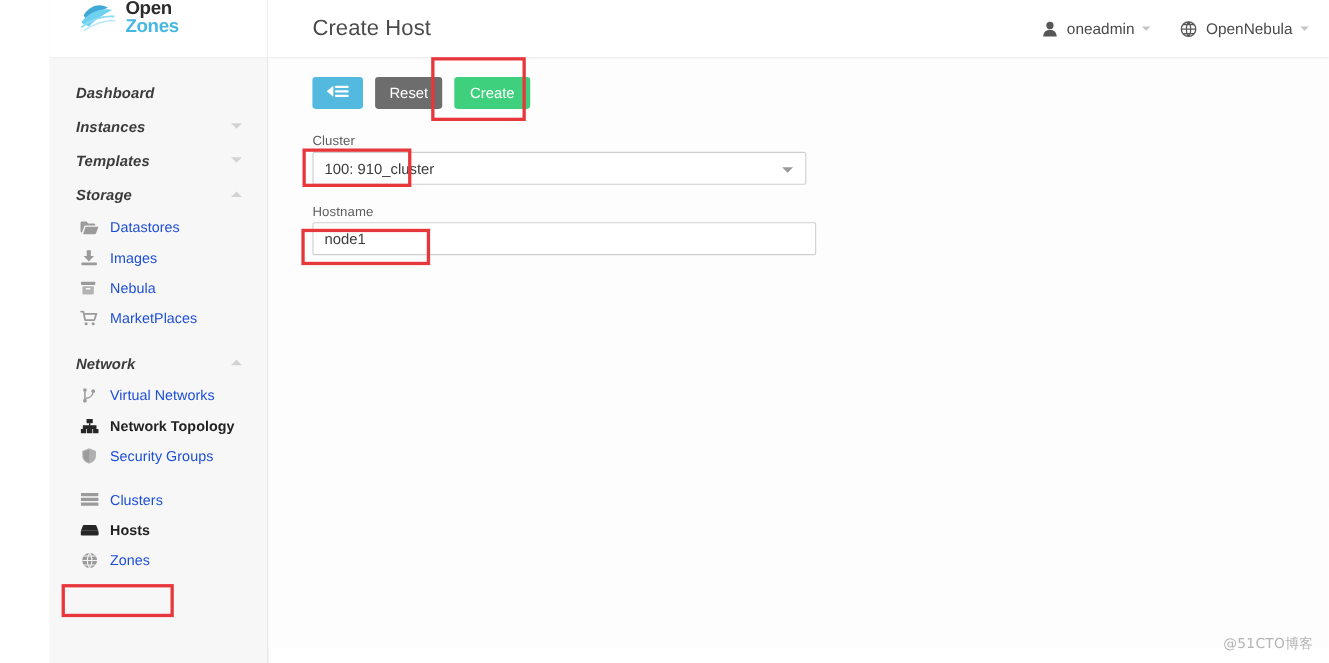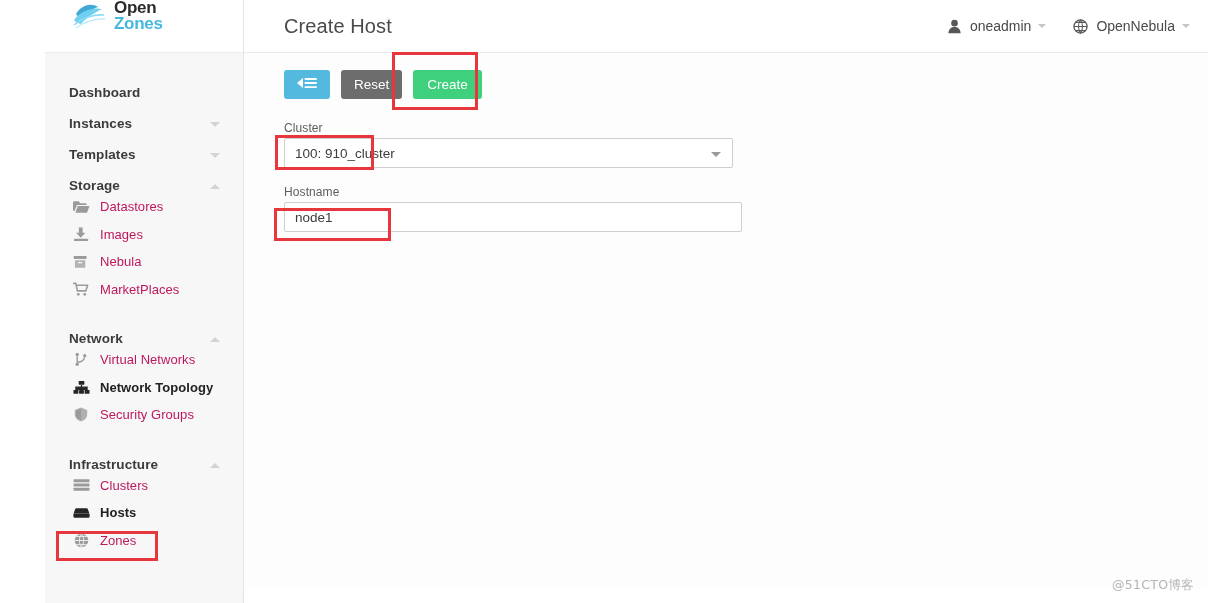--- a/index.html
+++ b/index.html
@@ -36,24 +36,25 @@
     font-size: 17px; font-weight: bold; color: #2b2b2b;
     letter-spacing: -0.3px; display: block;
   }
   .logo-nebula {
     font-size: 17px; font-weight: bold; color: #46b8e0;
     letter-spacing: -0.3px; display: block;
   }
 
   #nav { padding-top: 16px; }
   .nav-group-head {
-    display: flex; align-items: flex-end; justify-content: space-between;
+    display: flex; align-items: center; justify-content: space-between;
     padding: 0 22px 0 24px;
     height: 31px;
     cursor: pointer;
+    font-style: italic;
   }
   .nav-group-head .g-label {
     font-size: 13.5px; font-weight: bold; color: #3b3b3b;
     letter-spacing: 0.1px;
   }
   .caret { width: 11px; height: 11px; position: relative; opacity: .55; }
   .caret::after {
     content: ""; position: absolute; left: 0; top: 2px;
     border-left: 5px solid transparent;
     border-right: 5px solid transparent;
@@ -66,21 +67,21 @@
     padding-left: 26px;
     height: 27.5px;
     cursor: pointer;
   }
   .nav-item .ic {
     width: 20px; height: 16px; flex: 0 0 20px;
     margin-right: 9px;
     display: flex; align-items: center; justify-content: center;
   }
   .nav-item .n-label {
-    font-size: 13px; color: #be185d; letter-spacing: 0.05px;
+    font-size: 13px; color: #1d4ed8; letter-spacing: 0.05px;
   }
   .nav-item.active .n-label { color: #222; font-weight: bold; }
   .nav-item.active .ic svg path,
   .nav-item.active .ic svg rect,
   .nav-item.active .ic svg circle,
   .nav-item.active .ic svg polygon { fill: #262626 !important; }
   .nav-spacer { height: 12px; }
 
   
   #main {
@@ -305,24 +306,20 @@
           <svg viewBox="0 0 14 15" width="14" height="15">
               <path d="M7 0.6 L13.2 3 V7.6 C13.2 11, 10.6 13.4, 7 14.5 C3.4 13.4, 0.8 11, 0.8 7.6 V3 Z" fill="#b0b0b0"></path>
               <path d="M7 1.8 V13.2 C4.2 12.2, 2 10.2, 2 7.5 V3.7 Z" fill="#9b9b9b"></path>
             </svg>
         </span>
         <span class="n-label">Security Groups</span>
       </div>
 
       <div class="nav-spacer"></div>
 
-      <div class="nav-group-head">
-        <span class="g-label">Infrastructure</span>
-        <span class="caret up"></span>
-      </div>
 
       <div class="nav-item">
         <span class="ic">
           <svg viewBox="0 0 18 14" width="17" height="14">
               <rect x="0.6" y="0.8" width="16.8" height="3.2" rx="0.4" fill="#9b9b9b"></rect>
               <rect x="0.6" y="5.4" width="16.8" height="3.2" rx="0.4" fill="#9b9b9b"></rect>
               <rect x="0.6" y="10" width="16.8" height="3.2" rx="0.4" fill="#9b9b9b"></rect>
             </svg>
         </span>
         <span class="n-label">Clusters</span>

